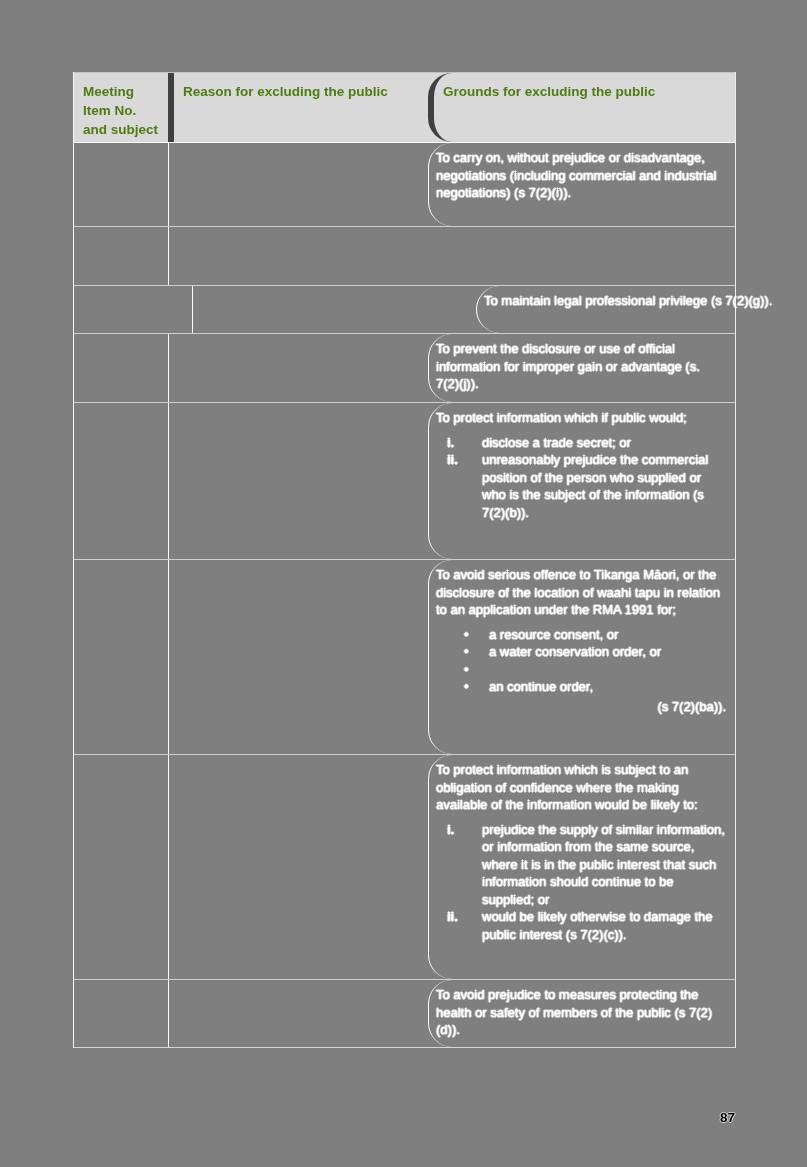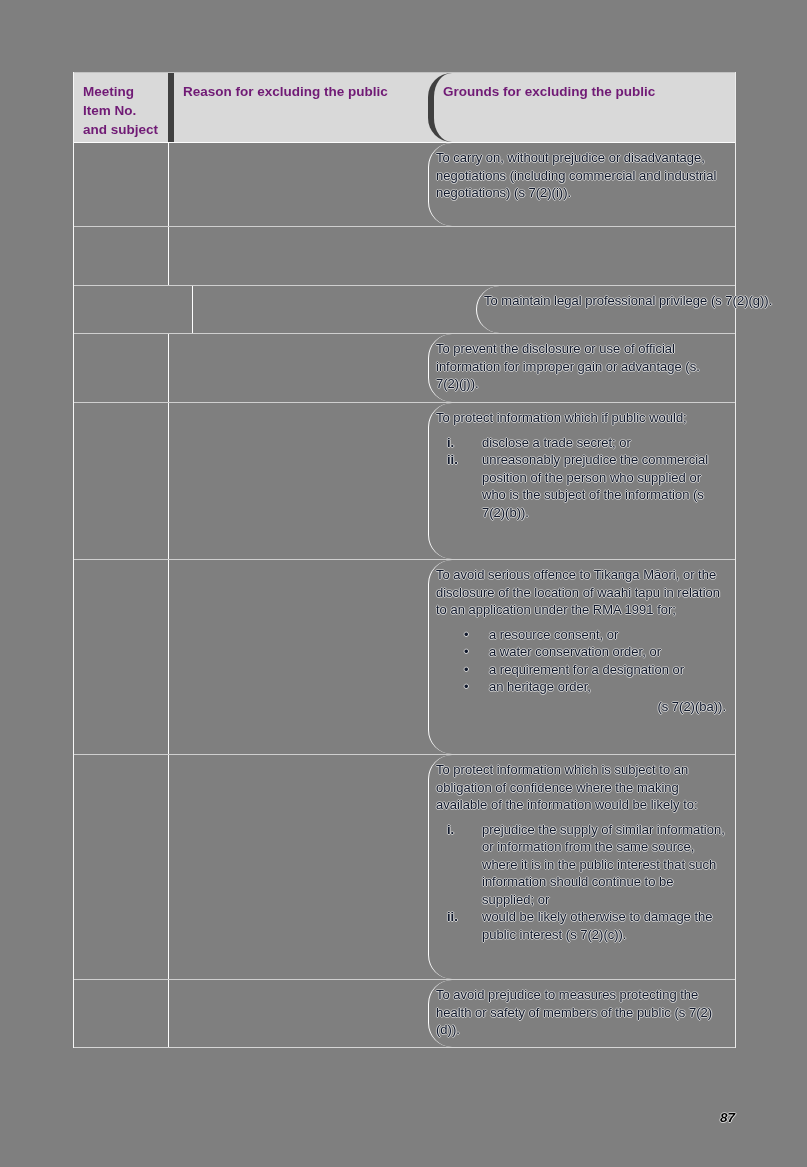--- a/index.html
+++ b/index.html
@@ -19,33 +19,33 @@
   }
 
   
   .thead {
     display:flex; min-height:71px;
     background:#d9d9d9;
     border-top:1px solid #c2c2c2;
     border-bottom:1px solid #fdfdfd;
   }
   .hcell {
-    font-weight:bold; font-size:13.5px; color:#701a75;
+    font-weight:bold; font-size:13.5px; color:#4d7c0f;
     line-height:19px; padding:9px 8px 0 9px;
   }
   .hcell + .hcell { border-left:6px solid #404040; }
   .col1 { width:94px; flex:none; }
   .col2 { width:260px; flex:none; }
   .col3 { width:307px; flex:none;border-radius:24px; }
 
   
   .tbody {
     background:#7f7f7f;
     border-bottom:1px solid #d6d6d6;
-    color:#0f172a;
+    color:#ffffff;
     text-shadow:
       0 1px 0 rgba(255,255,255,.60),
       1px 0 0 rgba(255,255,255,.60),
       0 -1px 0 rgba(255,255,255,.45),
       -1px 0 0 rgba(255,255,255,.45);
   }
   .trow { display:flex; border-bottom:1px solid #cfcfcf; }
   .trow:last-child { border-bottom:none; }
   .cell { flex:none; }
   .cell + .cell { border-left:1px solid #ffffff; }
@@ -64,21 +64,21 @@
   .list { margin-top:7px; margin-bottom:2px; }
   .li { display:flex; font-size:13px; line-height:17.5px; }
   .marker { flex:none; }
   .roman .marker { margin-left:11px; width:35px; font-weight:bold; }
   .bullet .marker { margin-left:28px; width:25px; }
   .litext { flex:1; }
   .list + .para { margin-top:1px;text-align:right; }
 
   .pageno {
     position:absolute; top:1110px; right:72px;
-    font-size:13.5px; font-style:italic; font-weight:bold; color:#000;
+    font-size:13.5px; font-weight:bold; color:#000;
     text-shadow:
       0 1px 0 rgba(255,255,255,.65),
       1px 0 0 rgba(255,255,255,.65),
       0 -1px 0 rgba(255,255,255,.5),
       -1px 0 0 rgba(255,255,255,.5);
   }
 </style>
 </head>
 <body>
 
@@ -148,25 +148,24 @@
               <div class="li">
                 <span class="marker">•</span>
                 <span class="litext">a resource consent, or</span>
               </div>
               <div class="li">
                 <span class="marker">•</span>
                 <span class="litext">a water conservation order, or</span>
               </div>
               <div class="li">
                 <span class="marker">•</span>
-                <span class="litext">a requirement for a designation or</span>
               </div>
               <div class="li">
                 <span class="marker">•</span>
-                <span class="litext">an heritage order,</span>
+                <span class="litext">an continue order,</span>
               </div>
             </div>
             <p class="para">(s 7(2)(ba)).</p>
           </div>
         </div>
         <div class="trow row-6">
           <div class="cell col1"></div>
           <div class="cell col2"></div>
           <div class="cell col3">
             <p class="para">To protect information which is subject to an obligation of confidence where the making available of the information would be likely to:</p>

